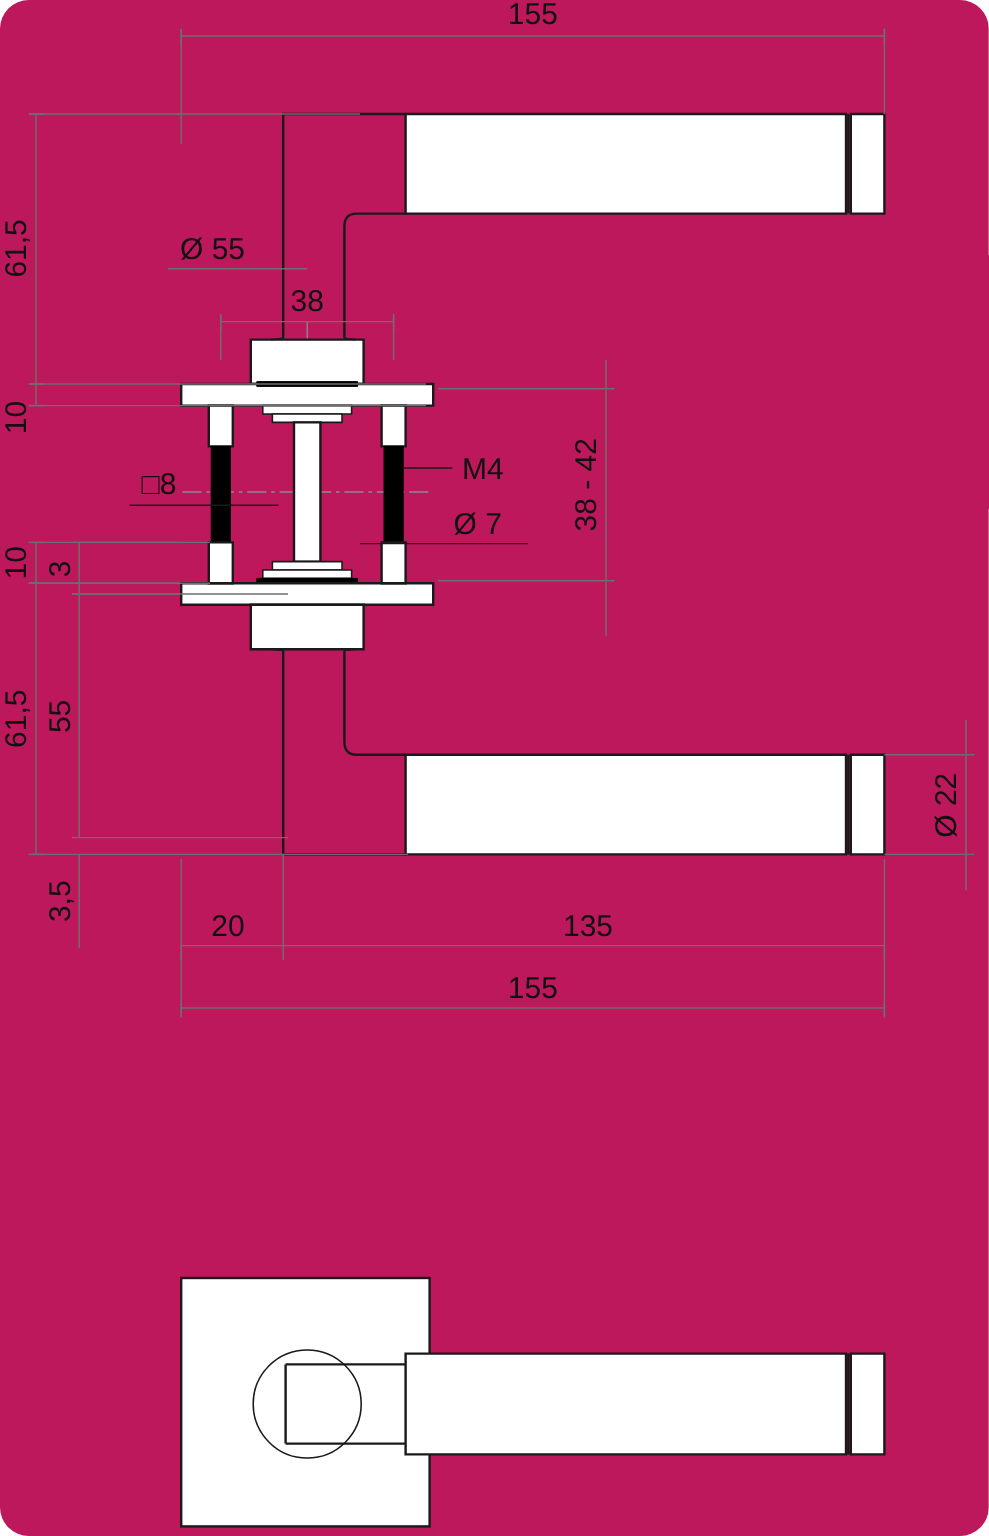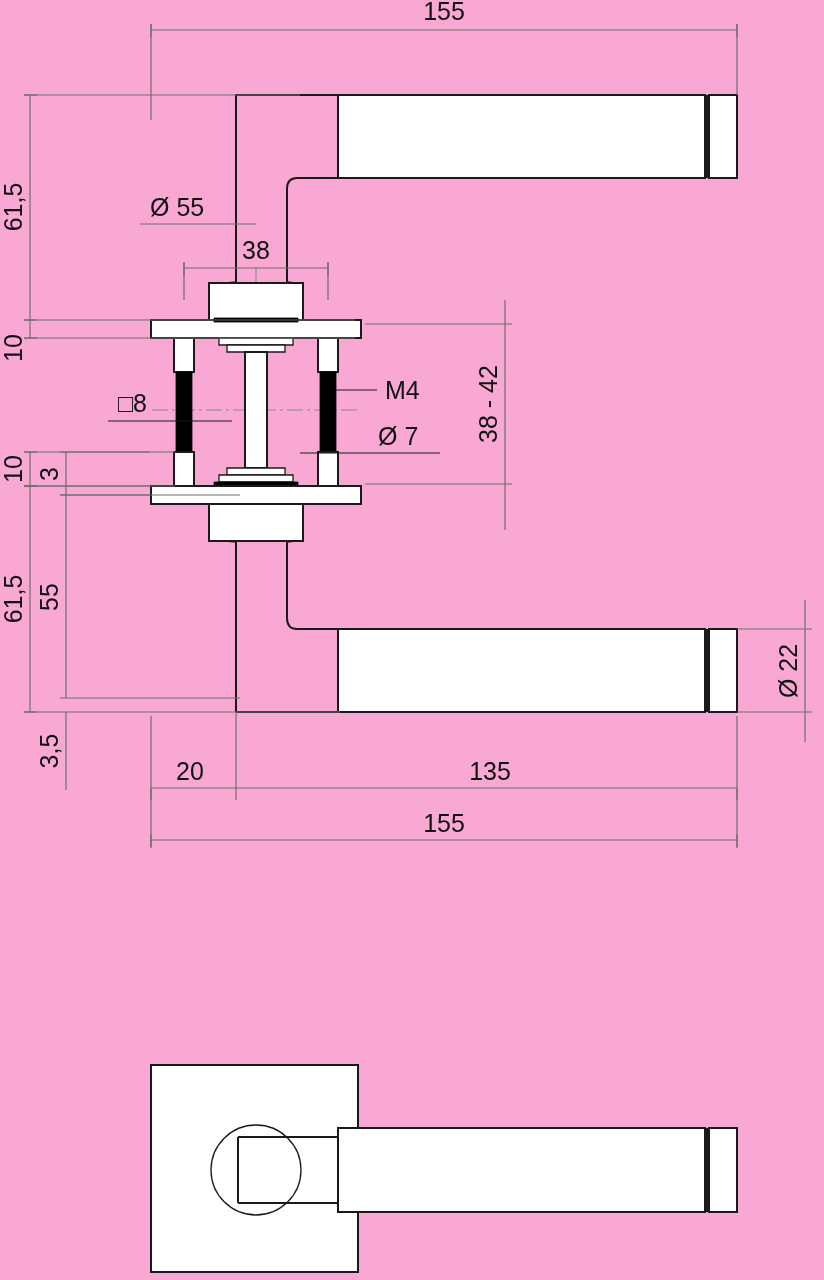--- a/index.html
+++ b/index.html
@@ -7,22 +7,23 @@
     padding: 0;
     background: #ffffff;
   }
   body {
     font-family: "Liberation Sans", sans-serif;
   }
   #drawing-root {
     position: relative;
     width: 824px;
     height: 1280px;
-    background: #f9a8d4;
+    background: #be185d;
     overflow: hidden;
+    border-radius: 24px;
   }
   svg.sheet {
     display: block;
     width: 824px;
     height: 1280px;
   }
   .obj {
     fill: none;
     stroke: #1a1a1a;
     stroke-width: 2;

